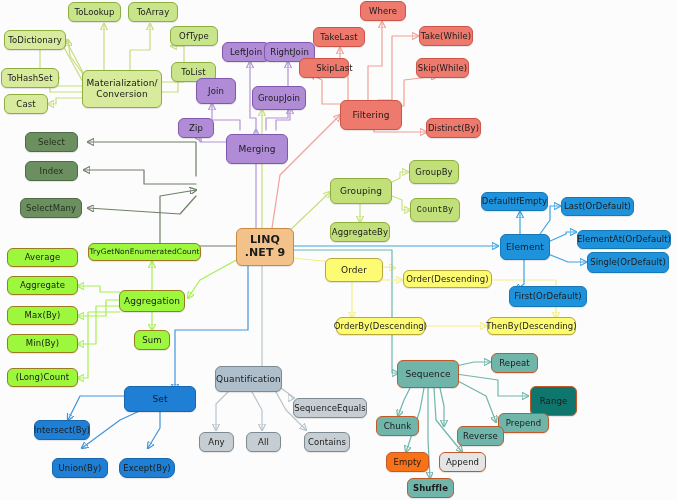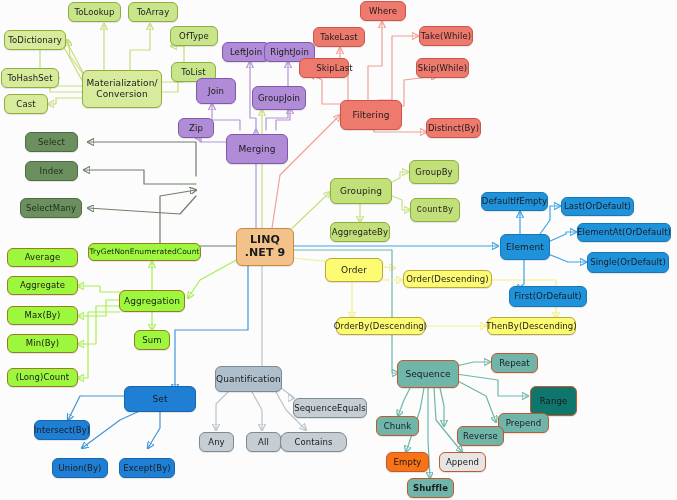--- a/index.html
+++ b/index.html
@@ -242,33 +242,33 @@
   <div class="node" style="left:134px; top:330px; width:36px; height:20px; background:#9DF73C; border-color:#9A7B1E;">Sum</div>
 
   <div class="node hub" style="left:325px; top:258px; width:58px; height:24px; background:#FCFB72; border-color:#B8A93C;">Order</div>
   <div class="node" style="left:403px; top:270px; width:89px; height:18px; background:#FCFB72; border-color:#B8A93C;">Order(Descending)</div>
   <div class="node" style="left:487px; top:317px; width:89px; height:18px; background:#FCFB72; border-color:#B8A93C;">ThenBy(Descending)</div>
   <div class="node" style="left:336px; top:317px; width:89px; height:18px; background:#FCFB72; border-color:#B8A93C;">OrderBy(Descending)</div>
 
   <div class="node hub" style="left:500px; top:234px; width:50px; height:26px; background:#1E93DC; border-color:#1878B5;">Element</div>
   <div class="node" style="left:481px; top:192px; width:67px; height:19px; background:#1E93DC; border-color:#1878B5;">DefaultIfEmpty</div>
   <div class="node" style="left:561px; top:197px; width:73px; height:19px; background:#1E93DC; border-color:#1878B5;">Last(OrDefault)</div>
-  <div class="node" style="left:577px; top:223px; width:94px; height:19px; background:#1E93DC; border-color:#1878B5;">ElementAt(OrDefault)</div>
+  <div class="node" style="left:577px; top:230px; width:94px; height:19px; background:#1E93DC; border-color:#1878B5;">ElementAt(OrDefault)</div>
   <div class="node" style="left:587px; top:252px; width:82px; height:21px; background:#1E93DC; border-color:#1878B5;">Single(OrDefault)</div>
   <div class="node" style="left:509px; top:286px; width:78px; height:21px; background:#1E93DC; border-color:#1878B5;">First(OrDefault)</div>
 
   <div class="node hub" style="left:124px; top:386px; width:72px; height:26px; background:#1E7FD4; border-color:#1766AC;">Set</div>
   <div class="node" style="left:34px; top:420px; width:56px; height:20px; background:#1E7FD4; border-color:#1766AC;">Intersect(By)</div>
   <div class="node" style="left:52px; top:458px; width:56px; height:20px; background:#1E7FD4; border-color:#1766AC;">Union(By)</div>
-  <div class="node" style="left:119px; top:458px; width:56px; height:20px; background:#1E7FD4; border-color:#1766AC;">Except(By)</div>
+  <div class="node" style="left:119px; top:458px; width:56px; height:20px; background:#1E7FD4; border-color:#1766AC;border-radius:8px;">Except(By)</div>
 
   <div class="node hub" style="left:215px; top:366px; width:67px; height:26px; background:#AEBFCB; border-color:#7C8A93;">Quantification</div>
   <div class="node" style="left:199px; top:432px; width:35px; height:20px; background:#C6CED3; border-color:#7C8A93;">Any</div>
   <div class="node" style="left:246px; top:432px; width:35px; height:20px; background:#C6CED3; border-color:#7C8A93;">All</div>
-  <div class="node" style="left:280px; top:432px; width:67px; height:20px; background:#C6CED3; border-color:#7C8A93;border-radius:8px;">Contains</div>
+  <div class="node" style="left:304px; top:432px; width:46px; height:20px; background:#C6CED3; border-color:#7C8A93;">Contains</div>
   <div class="node" style="left:293px; top:398px; width:74px; height:20px; background:#C6CED3; border-color:#7C8A93;">SequenceEquals</div>
 
   <div class="node hub" style="left:397px; top:360px; width:62px; height:28px; background:#6FB5AA; border-color:#C1592A;">Sequence</div>
   <div class="node" style="left:491px; top:353px; width:47px; height:20px; background:#6FB5AA; border-color:#C1592A;">Repeat</div>
   <div class="node" style="left:530px; top:386px; width:47px; height:30px; background:#0f766e; border-color:#C1592A;">Range</div>
   <div class="node" style="left:376px; top:416px; width:43px; height:20px; background:#6FB5AA; border-color:#C1592A;">Chunk</div>
   <div class="node" style="left:498px; top:413px; width:51px; height:20px; background:#6FB5AA; border-color:#C1592A;">Prepend</div>
   <div class="node" style="left:457px; top:426px; width:47px; height:20px; background:#6FB5AA; border-color:#C1592A;">Reverse</div>
   <div class="node" style="left:386px; top:452px; width:43px; height:20px; background:#f97316; border-color:#C1592A;">Empty</div>
   <div class="node" style="left:439px; top:452px; width:47px; height:20px; background:#e5e5e5; border-color:#C1592A;">Append</div>

